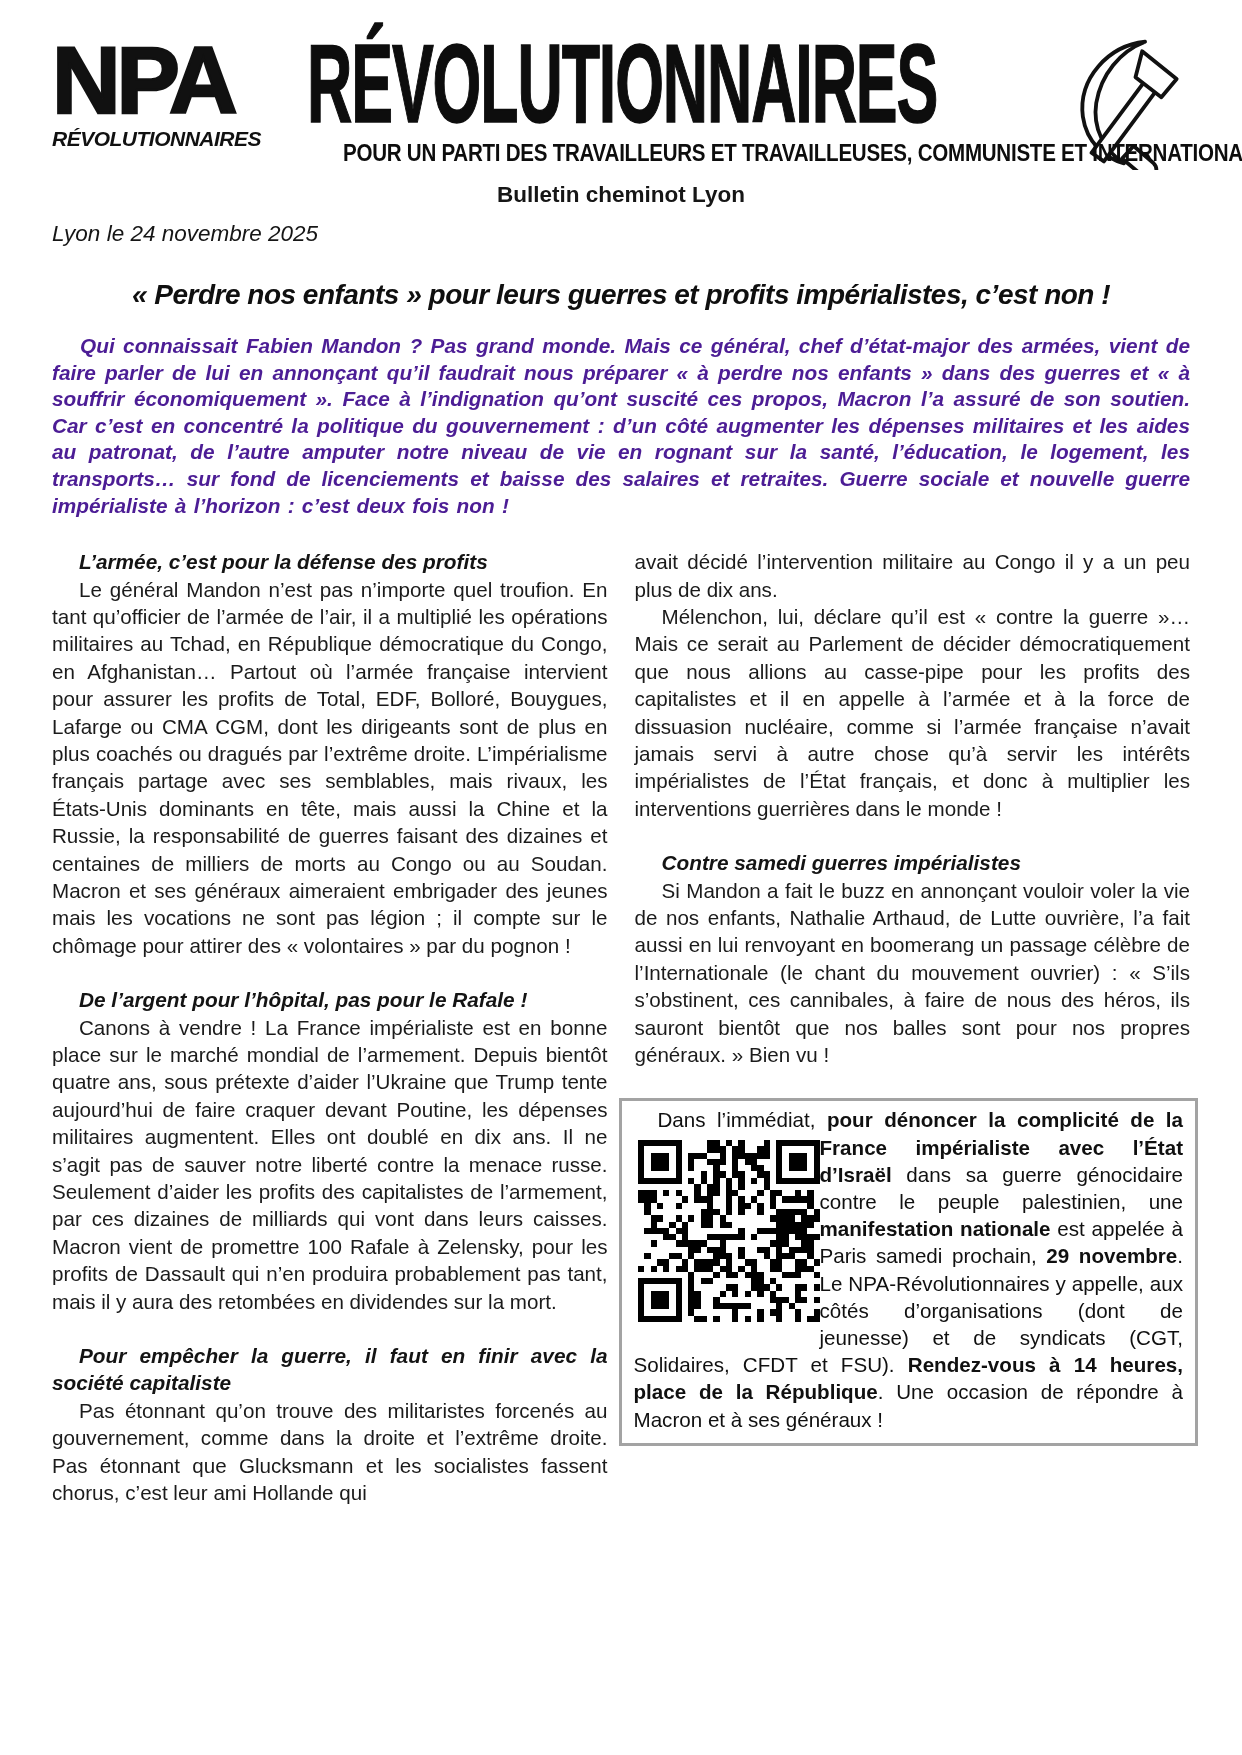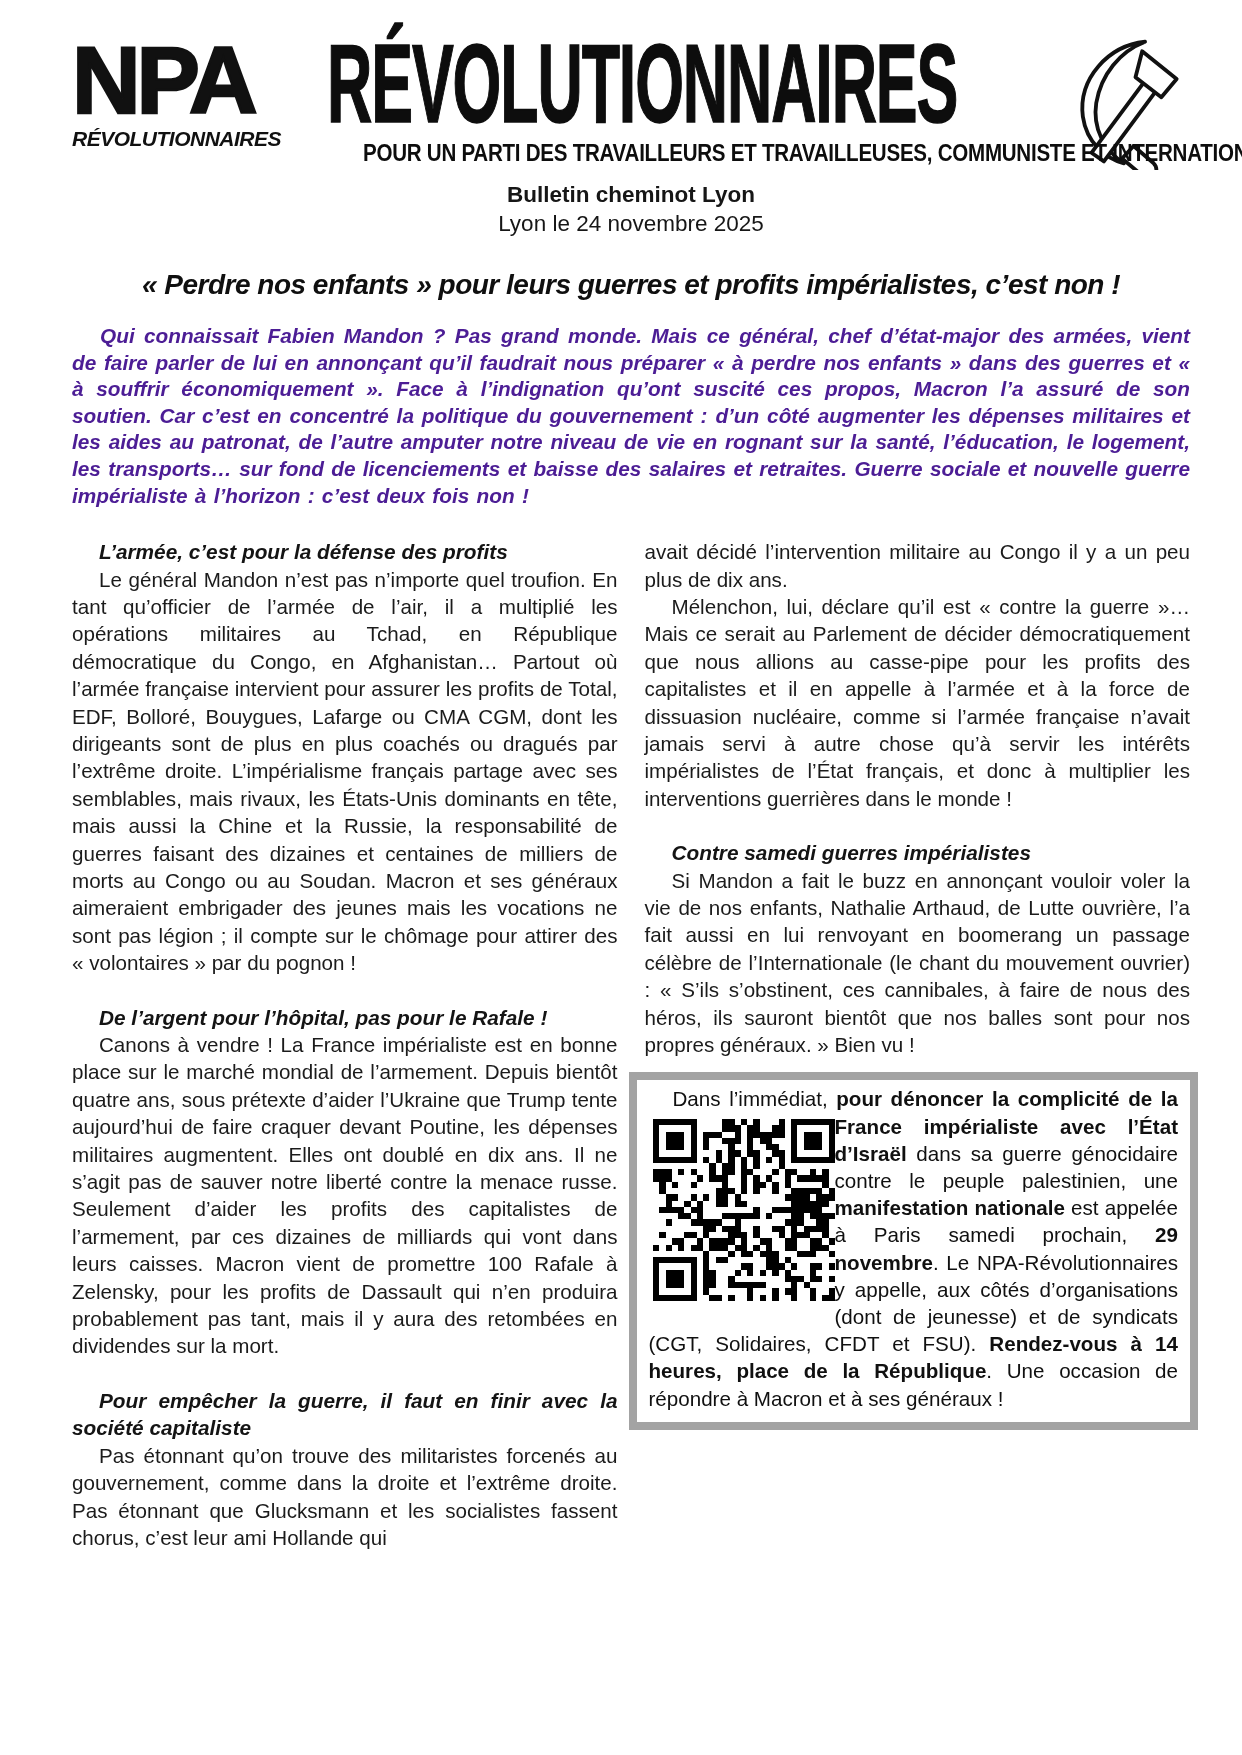--- a/index.html
+++ b/index.html
@@ -1,19 +1,19 @@
 <!DOCTYPE html>
 <html lang="fr"><head>
 <meta charset="utf-8">
 <style>
   html,body{margin:0;padding:0;background:#ffffff;}
   .page{
     width:1242px;height:1755px;box-sizing:border-box;position:relative;
     background:#fff;color:#161616;overflow:hidden;
-    padding:34px 52px 0 72px;
+    padding:34px 52px 0 52px;
     font-family:"Liberation Sans",sans-serif;
   }
   
   .header{display:flex;align-items:flex-start;}
   .npa-block{flex:0 0 auto;margin-top:8px;}
   .npa-acronym{
     font-size:95px;font-weight:bold;line-height:0.80;letter-spacing:-4px;
     -webkit-text-stroke:2.5px #111;color:#111;
   }
   .npa-sub{
@@ -28,21 +28,21 @@
     -webkit-text-stroke:1.5px #0d0d0d;
   }
   .mast-sub{
     font-size:23.5px;font-weight:bold;white-space:nowrap;color:#0d0d0d;
     letter-spacing:-0.3px;margin-left:36px;margin-top:4px;
     transform:scaleX(0.875);transform-origin:0 0;
   }
   .hs-wrap{flex:0 0 auto;width:132px;height:134px;margin-left:8px;margin-top:2px;}
   
   .bulletin{text-align:center;font-weight:bold;font-size:22.5px;margin-top:12px;}
-  .dateline{text-align:center;font-size:22.5px;margin-top:3px;}
+  .dateline{text-align:left;font-style:italic;font-size:22.5px;margin-top:13px;}
   
   .main-title{
     font-weight:bold;font-style:italic;font-size:28px;line-height:1.32;
     text-align:center;max-width:990px;margin:30px auto 0 auto;letter-spacing:-0.5px;color:#0f0f0f;
   }
   
   .intro{
     font-weight:bold;font-style:italic;font-size:20.8px;line-height:26.6px;
     text-align:justify;text-indent:28px;margin:19px 0 0 0;word-spacing:1.5px;color:#4c1d95;
   }
@@ -51,22 +51,22 @@
   .col{flex:1 1 0;font-size:20.6px;line-height:27.4px;text-align:justify;color:#1b1b1b;}
   .col p{margin:0;text-indent:27px;}
   .col p.cont{text-indent:0;}
   .col h2{
     font-size:20.8px;font-weight:bold;font-style:italic;color:#141414;
     margin:27px 0 0 0;text-indent:27px;text-align:justify;line-height:27.4px;
   }
   .col > :first-child{margin-top:12px;}
   
   .callout{
-    border:8px solid #a3a3a3;box-sizing:border-box;
-    margin:14px -8px 0 -16px;padding:5px 12px 10px 12px;
+    border:3px solid #a3a3a3;box-sizing:border-box;
+    margin:30px -8px 0 -16px;padding:5px 12px 10px 12px;
     overflow:hidden;
   }
   .callout p{margin:0;text-indent:24px;text-align:justify;font-size:20.6px;line-height:27.2px;color:#101010;}
   .callout b{font-weight:bold;}
   .qr-wrap{
     float:left;width:208px;height:218px;box-sizing:border-box;
     padding:34px 22px 0 4px;
     shape-outside:inset(34px 22px 0 4px);
   }
   .qr{width:182px;height:182px;display:block;shape-rendering:crispEdges;}

